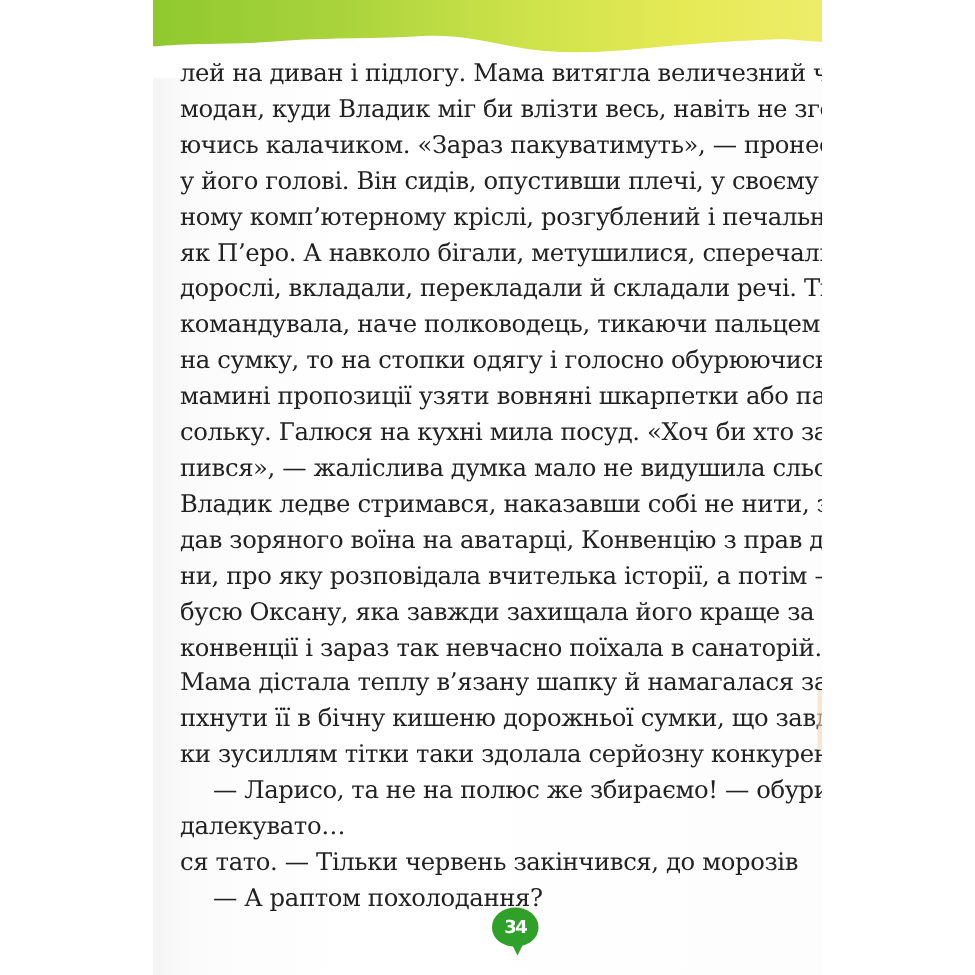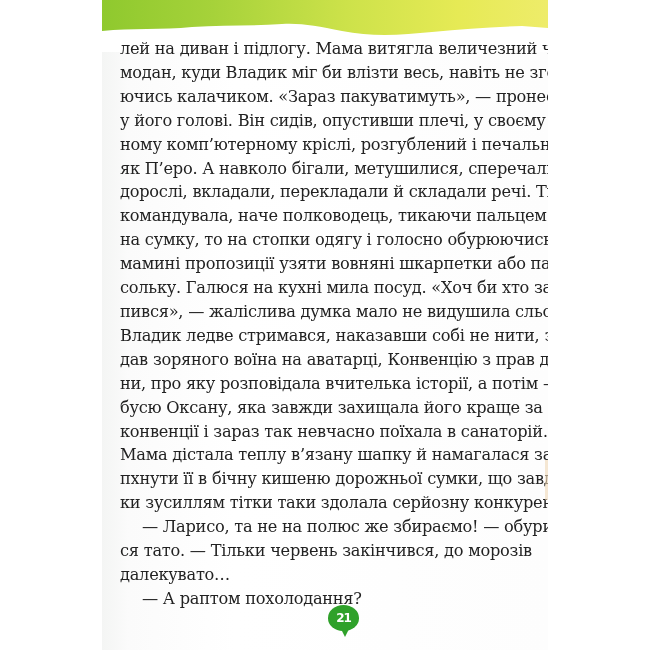--- a/index.html
+++ b/index.html
@@ -122,20 +122,20 @@
     <span class="line">пився», — жаліслива думка мало не видушила сльози.</span>
     <span class="line">Владик ледве стримався, наказавши собі не нити, зга-</span>
     <span class="line">дав зоряного воїна на аватарці, Конвенцію з прав дити-</span>
     <span class="line">ни, про яку розповідала вчителька історії, а потім — ба-</span>
     <span class="line">бусю Оксану, яка завжди захищала його краще за всі</span>
     <span class="line">конвенції і зараз так невчасно поїхала в санаторій…</span>
     <span class="line">Мама дістала теплу в’язану шапку й намагалася за-</span>
     <span class="line">пхнути її в бічну кишеню дорожньої сумки, що завдя-</span>
     <span class="line">ки зусиллям тітки таки здолала серйозну конкуренцію</span>
     <span class="line indent">— Ларисо, та не на полюс же збираємо! — обурив-</span>
+    <span class="line last">далекувато…</span>
     <span class="line">ся тато. — Тільки червень закінчився, до морозів</span>
-    <span class="line last">далекувато…</span>
     <span class="line indent last">— А раптом похолодання?</span>
 
   </div>
 
-  <div class="page-badge">21</div>
+  <div class="page-badge">34</div>
 </div>
 
 </body></html>

